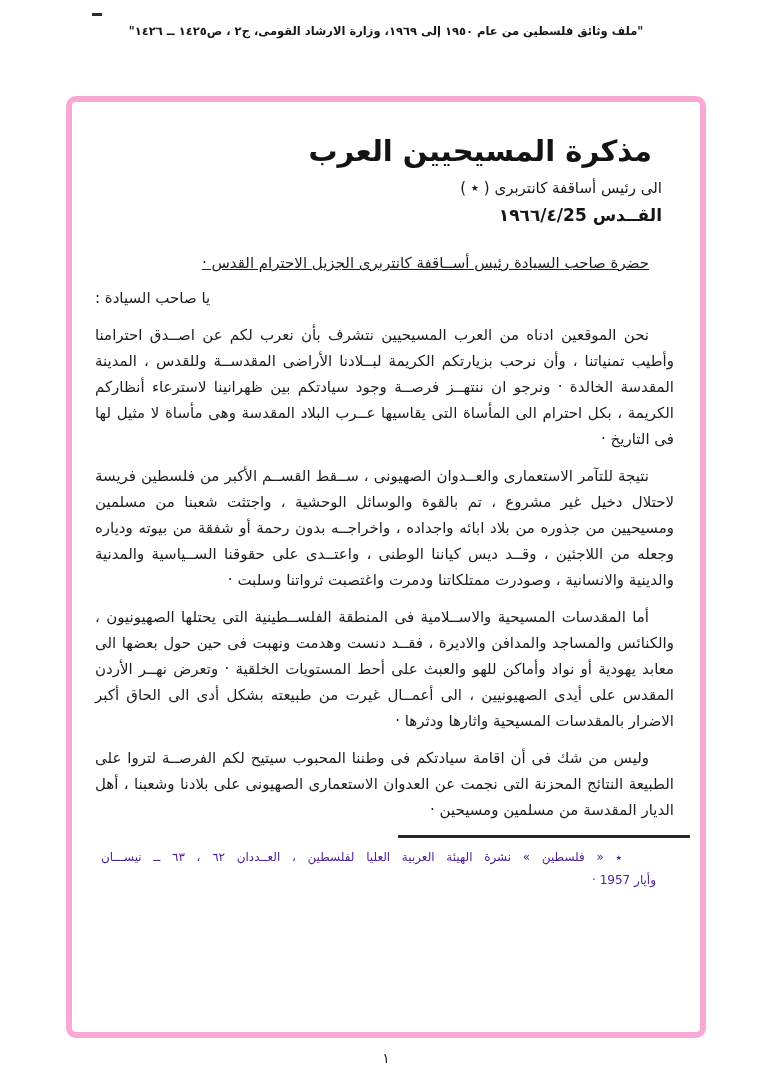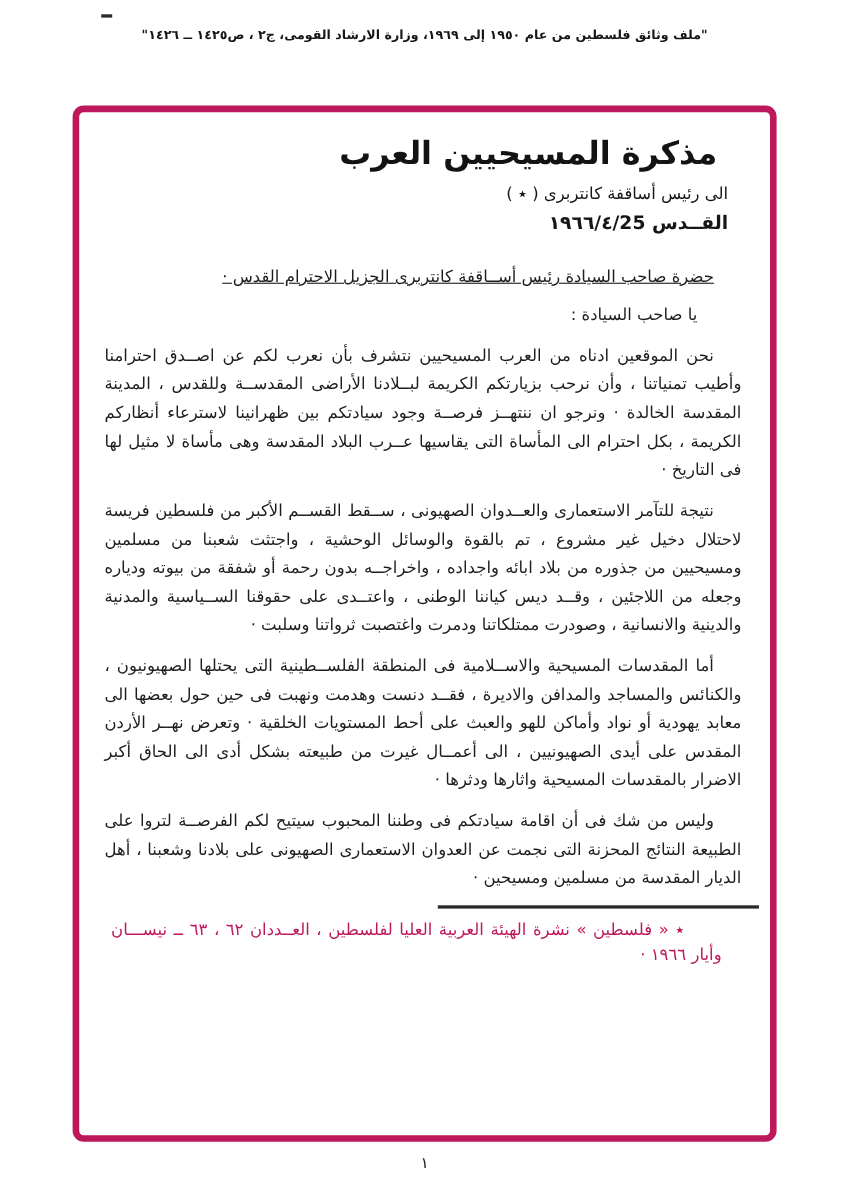--- a/index.html
+++ b/index.html
@@ -24,24 +24,24 @@
     font-size: 17.5px; font-weight: bold; color: #121212;
     letter-spacing: 0.2px;
   }
   .page-header .hdr-source {
     font-size: 11.5px; font-weight: bold; color: #161616;
     margin-top: 8px; letter-spacing: 0.2px;
   }
   .doc-frame {
     position: absolute; left: 66px; top: 96px;
     width: 640px; height: 942px;
-    border: 6px solid #be185d;
+    border: 6px solid #f9a8d4;
     border-radius: 10px;
     box-sizing: border-box;
-    padding: 20px 26px 0 23px;
+    padding: 32px 26px 0 23px;
     background: #ffffff;
   }
   .doc-title {
     text-align: right; padding-left: 0; padding-right: 22px;
     font-size: 29px; font-weight: bold; color: #131313;
   }
   .doc-addressee {
     text-align: right; padding-right: 12px;
     font-size: 15px; font-weight: normal;
     margin-top: 11px; color: #161616;
@@ -52,27 +52,27 @@
     margin-top: 8px; letter-spacing: 1px; color: #161616;
   }
   .doc-body {
     margin-top: 25px;
     font-size: 15px; line-height: 26px;
     text-align: justify;
     color: #1d1d1d;
   }
   .doc-body p { margin: 11px 0; }
   .salutation-1 { text-indent: 25px; margin: 0 !important; text-decoration: underline; }
-  .salutation-2 { text-align: right; padding-right: 40px; margin: 9px 0 0 0 !important; }
+  .salutation-2 { text-align: left; padding-right: 40px; margin: 9px 0 0 0 !important; }
   .para { text-indent: 25px; }
   .footnote-rule {
     height: 3px; width: 292px; background: #2a2a2a;
     margin: 12px -16px 8px auto;
   }
-  .footnote { font-size: 15px; line-height: 23px; color: #be185d; }
+  .footnote { font-size: 12px; line-height: 23px; color: #4c1d95; }
   .footnote .fn-line-1 {
     text-align: justify; text-align-last: justify;
     padding-right: 52px; padding-left: 6px;
   }
   .footnote .fn-line-2 { text-align: right; padding-right: 18px; }
   .page-number {
     position: absolute; top: 1050px; left: 0; right: 0;
     text-align: center; font-size: 14px; color: #1b1b1b;
   }
 </style>
@@ -95,17 +95,17 @@
     <p class="salutation-2">يا صاحب السيادة :</p>
     <p class="para">نحن الموقعين ادناه من العرب المسيحيين نتشرف بأن نعرب لكم عن اصــدق احترامنا وأطيب تمنياتنا ، وأن نرحب بزيارتكم الكريمة لبــلادنا الأراضى المقدســة وللقدس ، المدينة المقدسة الخالدة · ونرجو ان ننتهــز فرصــة وجود سيادتكم بين ظهرانينا لاسترعاء أنظاركم الكريمة ، بكل احترام الى المأساة التى يقاسيها عــرب البلاد المقدسة وهى مأساة لا مثيل لها فى التاريخ ·</p>
     <p class="para">نتيجة للتآمر الاستعمارى والعــدوان الصهيونى ، ســقط القســم الأكبر من فلسطين فريسة لاحتلال دخيل غير مشروع ، تم بالقوة والوسائل الوحشية ، واجتثت شعبنا من مسلمين ومسيحيين من جذوره من بلاد ابائه واجداده ، واخراجــه بدون رحمة أو شفقة من بيوته ودياره وجعله من اللاجئين ، وقــد ديس كياننا الوطنى ، واعتــدى على حقوقنا الســياسية والمدنية والدينية والانسانية ، وصودرت ممتلكاتنا ودمرت واغتصبت ثرواتنا وسلبت ·</p>
     <p class="para">أما المقدسات المسيحية والاســلامية فى المنطقة الفلســطينية التى يحتلها الصهيونيون ، والكنائس والمساجد والمدافن والاديرة ، فقــد دنست وهدمت ونهبت فى حين حول بعضها الى معابد يهودية أو نواد وأماكن للهو والعبث على أحط المستويات الخلقية · وتعرض نهــر الأردن المقدس على أيدى الصهيونيين ، الى أعمــال غيرت من طبيعته بشكل أدى الى الحاق أكبر الاضرار بالمقدسات المسيحية واثارها ودثرها ·</p>
     <p class="para">وليس من شك فى أن اقامة سيادتكم فى وطننا المحبوب سيتيح لكم الفرصــة لتروا على الطبيعة النتائج المحزنة التى نجمت عن العدوان الاستعمارى الصهيونى على بلادنا وشعبنا ، أهل الديار المقدسة من مسلمين ومسيحين ·</p>
   </div>
 
   <div class="footnote-rule"></div>
   <div class="footnote">
     <div class="fn-line-1">٭ « فلسطين » نشرة الهيئة العربية العليا لفلسطين ، العــددان ٦٢ ، ٦٣ ــ نيســـان</div>
-    <div class="fn-line-2">وأيار ١٩٦٦ ·</div>
+    <div class="fn-line-2">وأيار 1957 ·</div>
   </div>
 </div>
 
 <div class="page-number">١</div>
 
 </body></html>

